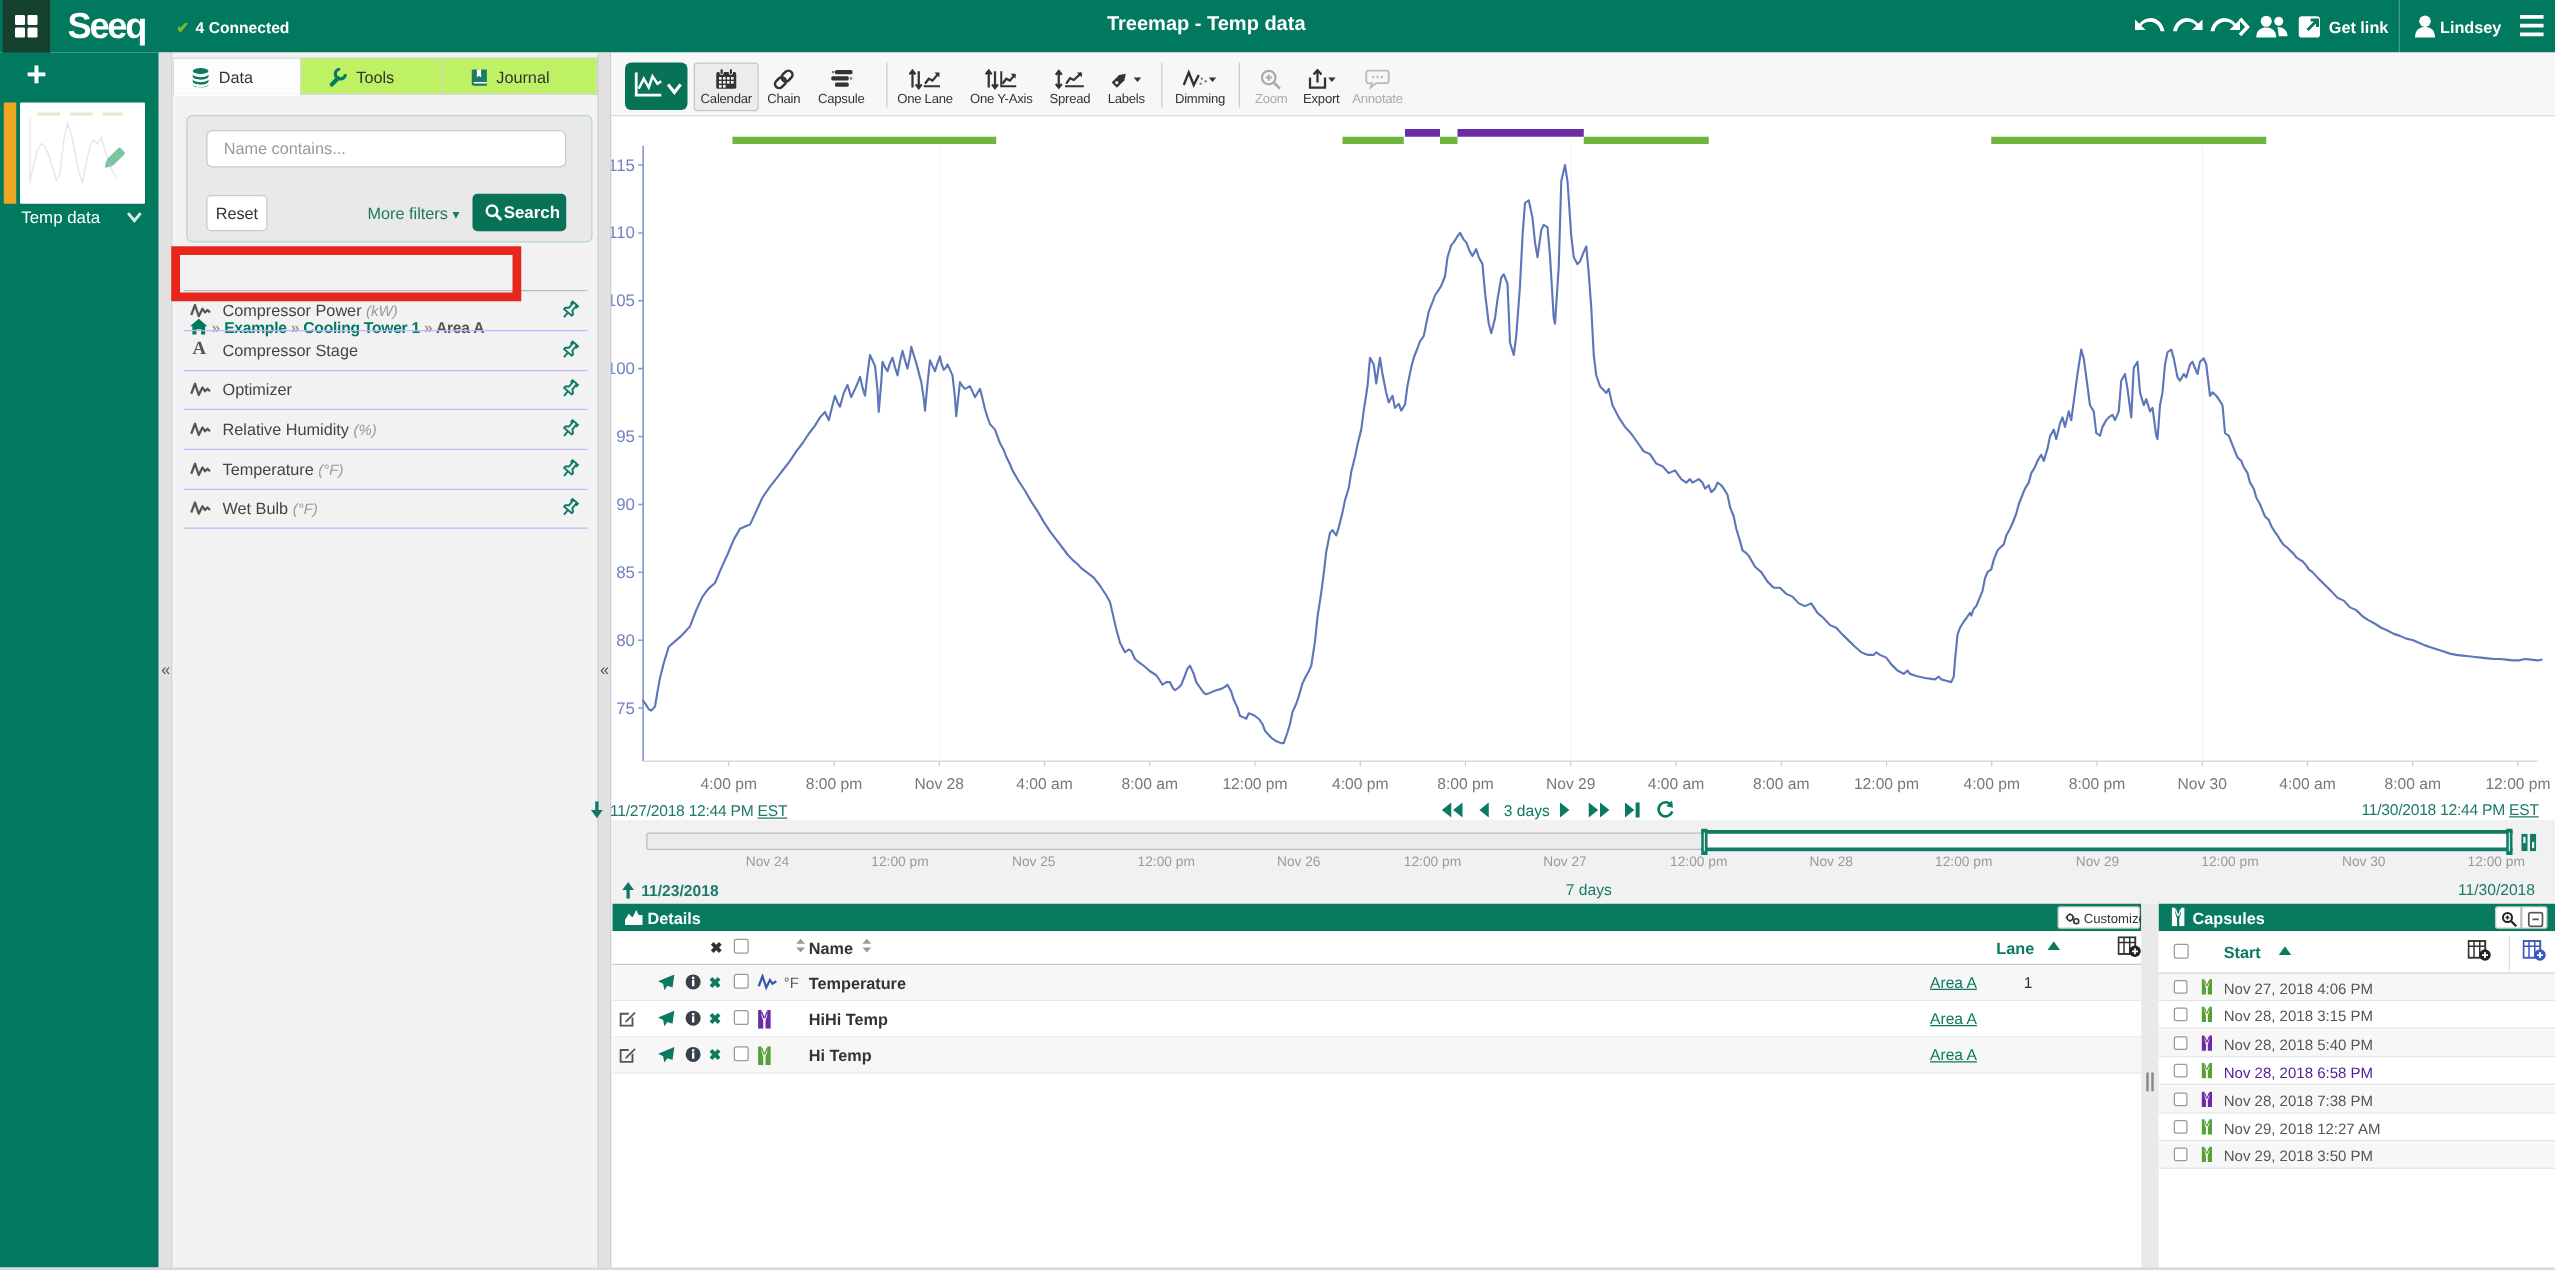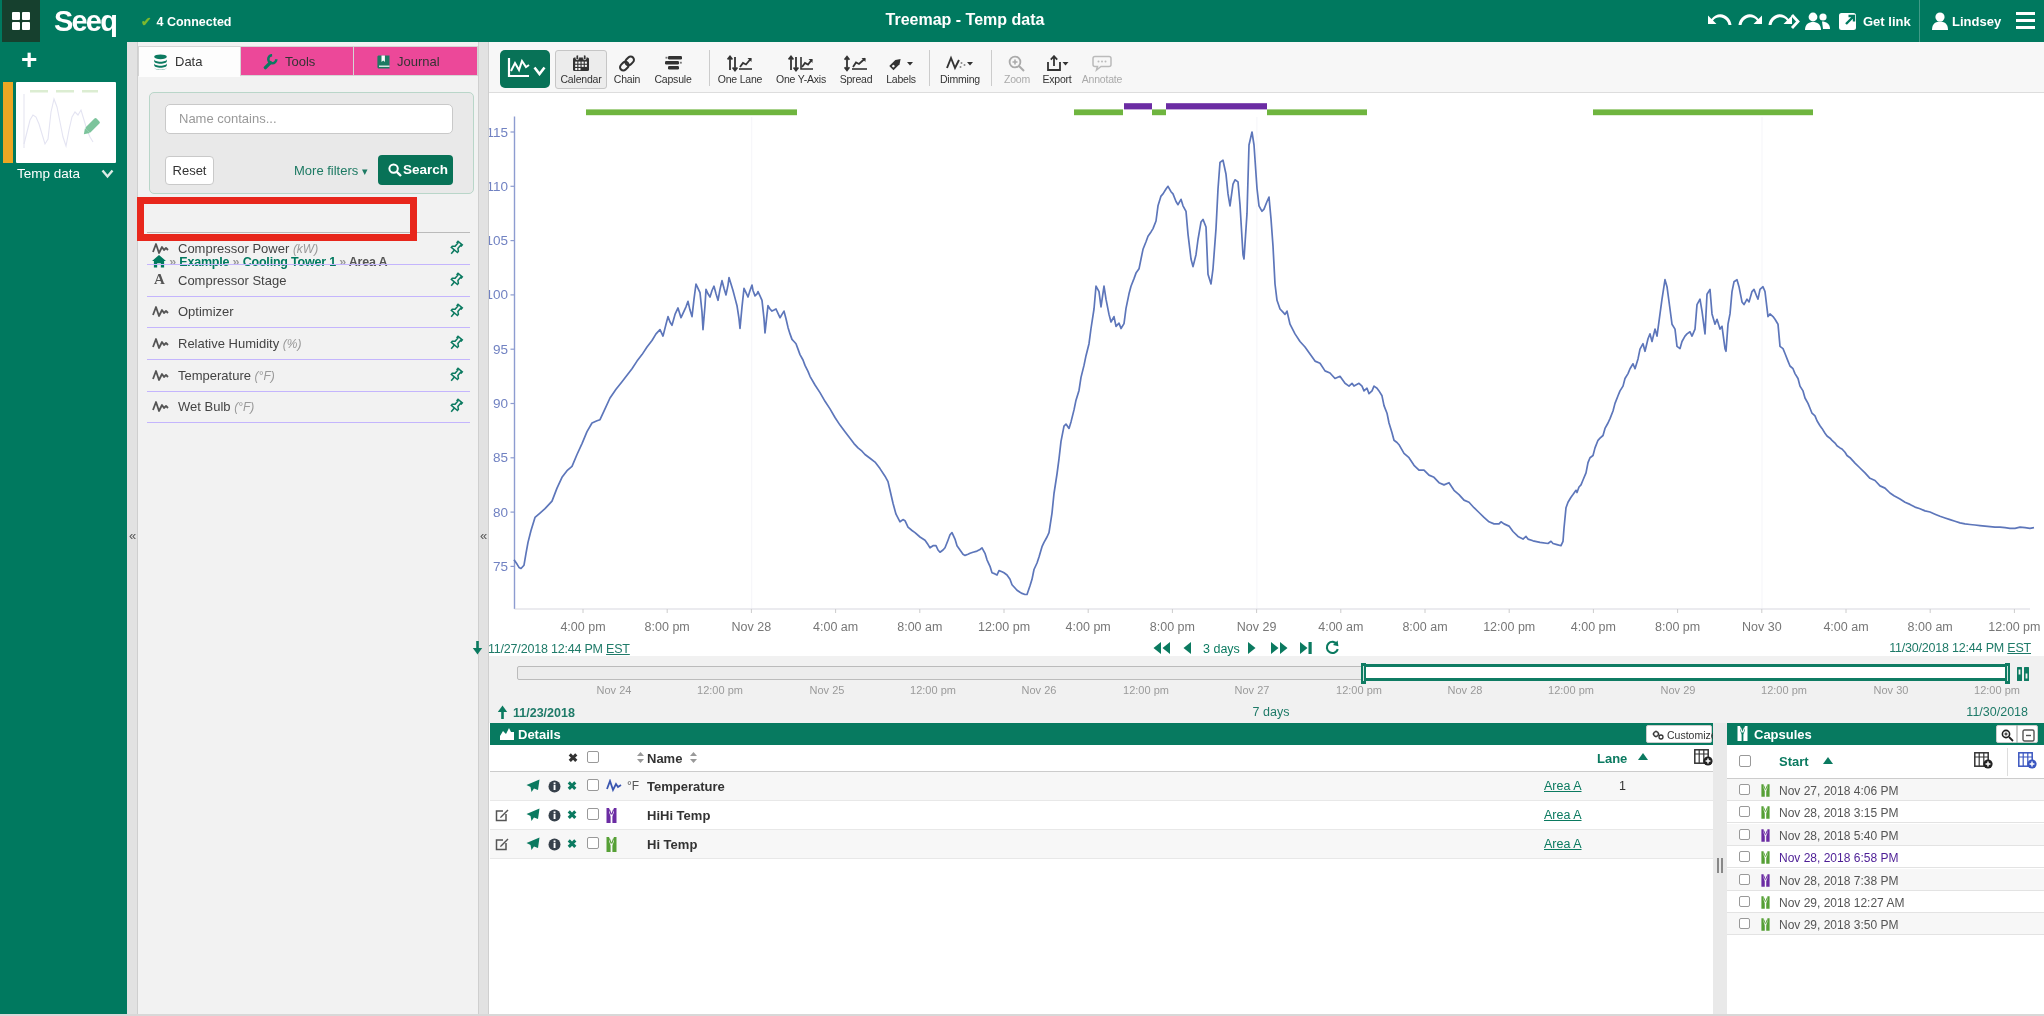--- a/index.html
+++ b/index.html
@@ -22,21 +22,21 @@
 #plus{left:21px;top:44px;color:#fff;font-size:28px;font-weight:700;}
 #orange{left:3px;top:82px;width:10px;height:81px;background:#eda723;}
 #thumb{left:16px;top:82px;width:100px;height:81px;background:#fff;border-radius:1px;}
 #tdlbl{left:17px;top:166px;color:#fff;font-size:13.5px;font-weight:400;}
 
 #stripL{left:127px;top:42px;width:11px;height:974px;background:#e2e2e2;border-right:1px solid #cfcfcf;}
 #stripR{left:478px;top:42px;width:11px;height:974px;background:#e2e2e2;border-left:1px solid #cfcfcf;border-right:1px solid #cfcfcf;}
 .collapse{color:#555;font-size:13px;top:528px;position:absolute;}
 
 #panel{left:138px;top:42px;width:340px;height:974px;background:#f2f2f2;}
-.tab{position:absolute;top:46px;height:30px;font-size:13px;color:#333;border:1px solid #d5d5d5;background:#ec4899;}
+.tab{position:absolute;top:46px;height:30px;font-size:13px;color:#333;border:1px solid #d5d5d5;background:#bef264;}
 .tab.active{background:#fdfdfd;border-bottom:1px solid #fdfdfd;}
 .tablbl{position:absolute;top:7px;font-weight:400;}
 #tabline{left:138px;top:75px;width:340px;height:1px;background:#d5d5d5;}
 #sboxwrap{left:149px;top:92px;width:325px;height:102px;background:#e9e9e9;border:1px solid #b9d6c9;border-radius:5px;}
 #nameinp{left:165px;top:104px;width:288px;height:30px;background:#fff;border:1px solid #c9c9c9;border-radius:5px;color:#999;font-size:13px;line-height:28px;padding-left:13px;}
 #resetbtn{left:165px;top:156px;width:49px;height:29px;background:#fff;border:1px solid #c9c9c9;border-radius:4px;color:#333;font-size:13px;text-align:center;line-height:27px;}
 #moref{left:294px;top:163px;color:#1d7a63;font-size:13px;}
 #searchbtn{left:378px;top:155px;width:75px;height:30px;background:#087257;border-radius:4px;color:#fff;font-size:13.5px;font-weight:700;text-align:center;line-height:30px;}
 #crumb{left:152px;top:210px;font-size:12.5px;color:#999;font-weight:700;letter-spacing:-0.2px;margin-top:45px;}
 #crumb a{color:#00795f;text-decoration:none;}

